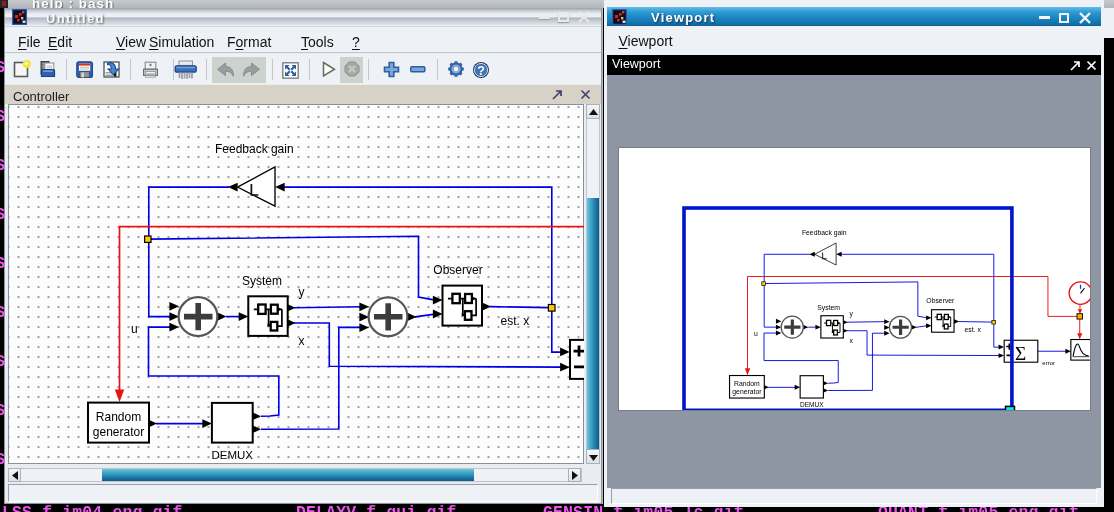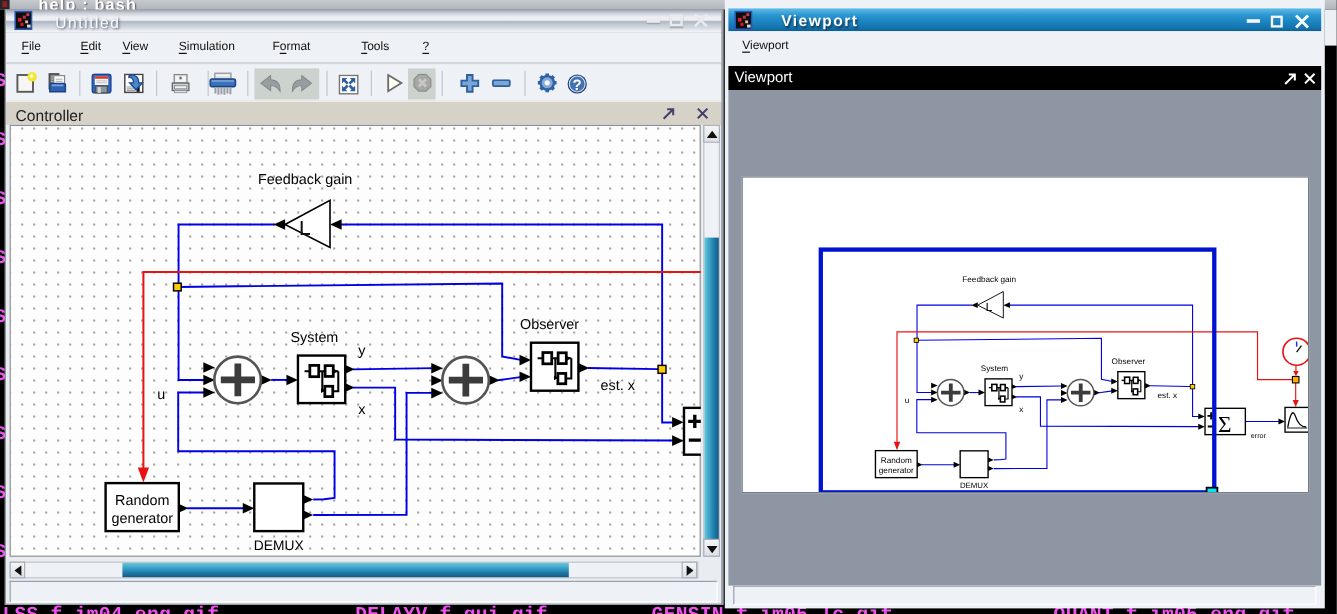--- a/index.html
+++ b/index.html
@@ -1,18 +1,18 @@
 <!DOCTYPE html>
 <html><head><meta charset="utf-8"><style>
 *{margin:0;padding:0;box-sizing:border-box;-webkit-font-smoothing:antialiased}
 html,body{width:1114px;height:512px;overflow:hidden}
 body{position:relative;background:#000;font-family:"Liberation Sans",sans-serif}
 .abs{position:absolute}
 .mn{text-decoration:underline;text-underline-offset:2px}
-.menu-item{position:absolute;top:34px;font-size:10px;color:#101010}
+.menu-item{position:absolute;top:34px;font-size:14px;color:#101010}
 .term{position:absolute;top:503.4px;font-family:"Liberation Mono",monospace;font-weight:bold;font-size:16.4px;color:#f050f0;letter-spacing:0.2px}
 .sep{position:absolute;top:59px;width:1px;height:21px;background:#c3c7cb}
 .sbbtn{position:absolute;background:linear-gradient(180deg,#f4f6f8,#dde1e6);border:1px solid #aab1b9}
 </style></head>
 <body>
 
 <svg width="0" height="0" style="position:absolute">
 <defs>
 <g id="bicon" stroke="#000" fill="none">
   <path d="M5.5,13 H10 M17.3,13 H22.7 M29.3,13 H33.6 M33.6,13 V29.8 H29.5 M20.3,13.5 V29.2 H21.8" stroke-width="1.7"></path>
@@ -147,31 +147,31 @@
 <div class="abs" style="left:5px;top:8px;width:596px;height:19px;background:linear-gradient(180deg,#9aa1ad 0%,#ccd1d9 16%,#eceef2 32%,#eef0f3 46%,#aeb5c2 53%,#bec5d0 62%,#d8dde5 82%,#f0f2f5 96%,#9aa1ac 100%)"></div>
 <svg class="abs" style="left:12px;top:9px" width="15" height="16">
   <rect x="0.5" y="0.5" width="14" height="15" fill="#0c0e14" stroke="#2b57b8" stroke-width="1.6"></rect>
   <rect x="3" y="6" width="3" height="3" fill="#e02020"></rect>
   <rect x="7" y="4" width="2.6" height="2.6" fill="#c03030"></rect>
   <rect x="10" y="2" width="2.4" height="2.4" fill="#d04040"></rect>
   <rect x="5" y="10" width="2.6" height="2.6" fill="#cc2222"></rect>
   <rect x="9" y="8" width="2.4" height="2.4" fill="#e8b0a0"></rect>
   <rect x="10.5" y="11.5" width="3" height="2.5" fill="#d8d8c8"></rect>
 </svg>
-<div class="abs" style="left:46px;top:10.5px;font-weight:normal;font-size:13px;letter-spacing:1.3px;color:#fafbfc;text-shadow:1px 1px 2px rgba(80,90,105,0.95)">Untitled</div>
+<div class="abs" style="left:46px;top:10.5px;font-weight:bold;font-size:13px;letter-spacing:1.3px;color:#fafbfc;text-shadow:1px 1px 2px rgba(80,90,105,0.95)">Untitled</div>
 <div class="abs" style="left:539px;top:15.8px;width:11px;height:3px;background:#e8eaee;box-shadow:0 1px 1px #9aa0a8"></div>
 <div class="abs" style="left:558px;top:11.5px;width:10.5px;height:10.5px;border:2px solid #e8eaee;box-shadow:0 1px 1px #9aa0a8"></div>
 <svg class="abs" style="left:578px;top:11px" width="12" height="12">
     <path d="M1,1 L11,11 M11,1 L1,11" stroke="#e8eaee" stroke-width="2.2"></path>
   </svg>
 
 <div class="abs" style="left:5px;top:27px;width:596px;height:26px;background:#eef1f5;border-bottom:1px solid #c3c7cb"></div>
 <span class="menu-item" style="left:18px"><span class="mn">F</span>ile</span>
-<span class="menu-item" style="left:67px"><span class="mn">E</span>dit</span>
-<span class="menu-item" style="left:102px"><span class="mn">V</span>iew</span>
+<span class="menu-item" style="left:48px"><span class="mn">E</span>dit</span>
+<span class="menu-item" style="left:116px"><span class="mn">V</span>iew</span>
 <span class="menu-item" style="left:149px"><span class="mn">S</span>imulation</span>
 <span class="menu-item" style="left:227px">F<span class="mn">o</span>rmat</span>
 <span class="menu-item" style="left:301px"><span class="mn">T</span>ools</span>
 <span class="menu-item" style="left:352px"><span class="mn">?</span></span>
 
 <div class="abs" style="left:5px;top:54px;width:596px;height:30.2px;background:#eef1f5"></div>
 <div class="abs" style="left:212.4px;top:57px;width:53.2px;height:26px;background:#ccd3cf"></div>
 <div class="abs" style="left:339.8px;top:57px;width:23px;height:26px;background:#ccd3cf"></div>
 <div class="sep" style="left:66px"></div>
 <div class="sep" style="left:129.5px"></div>

